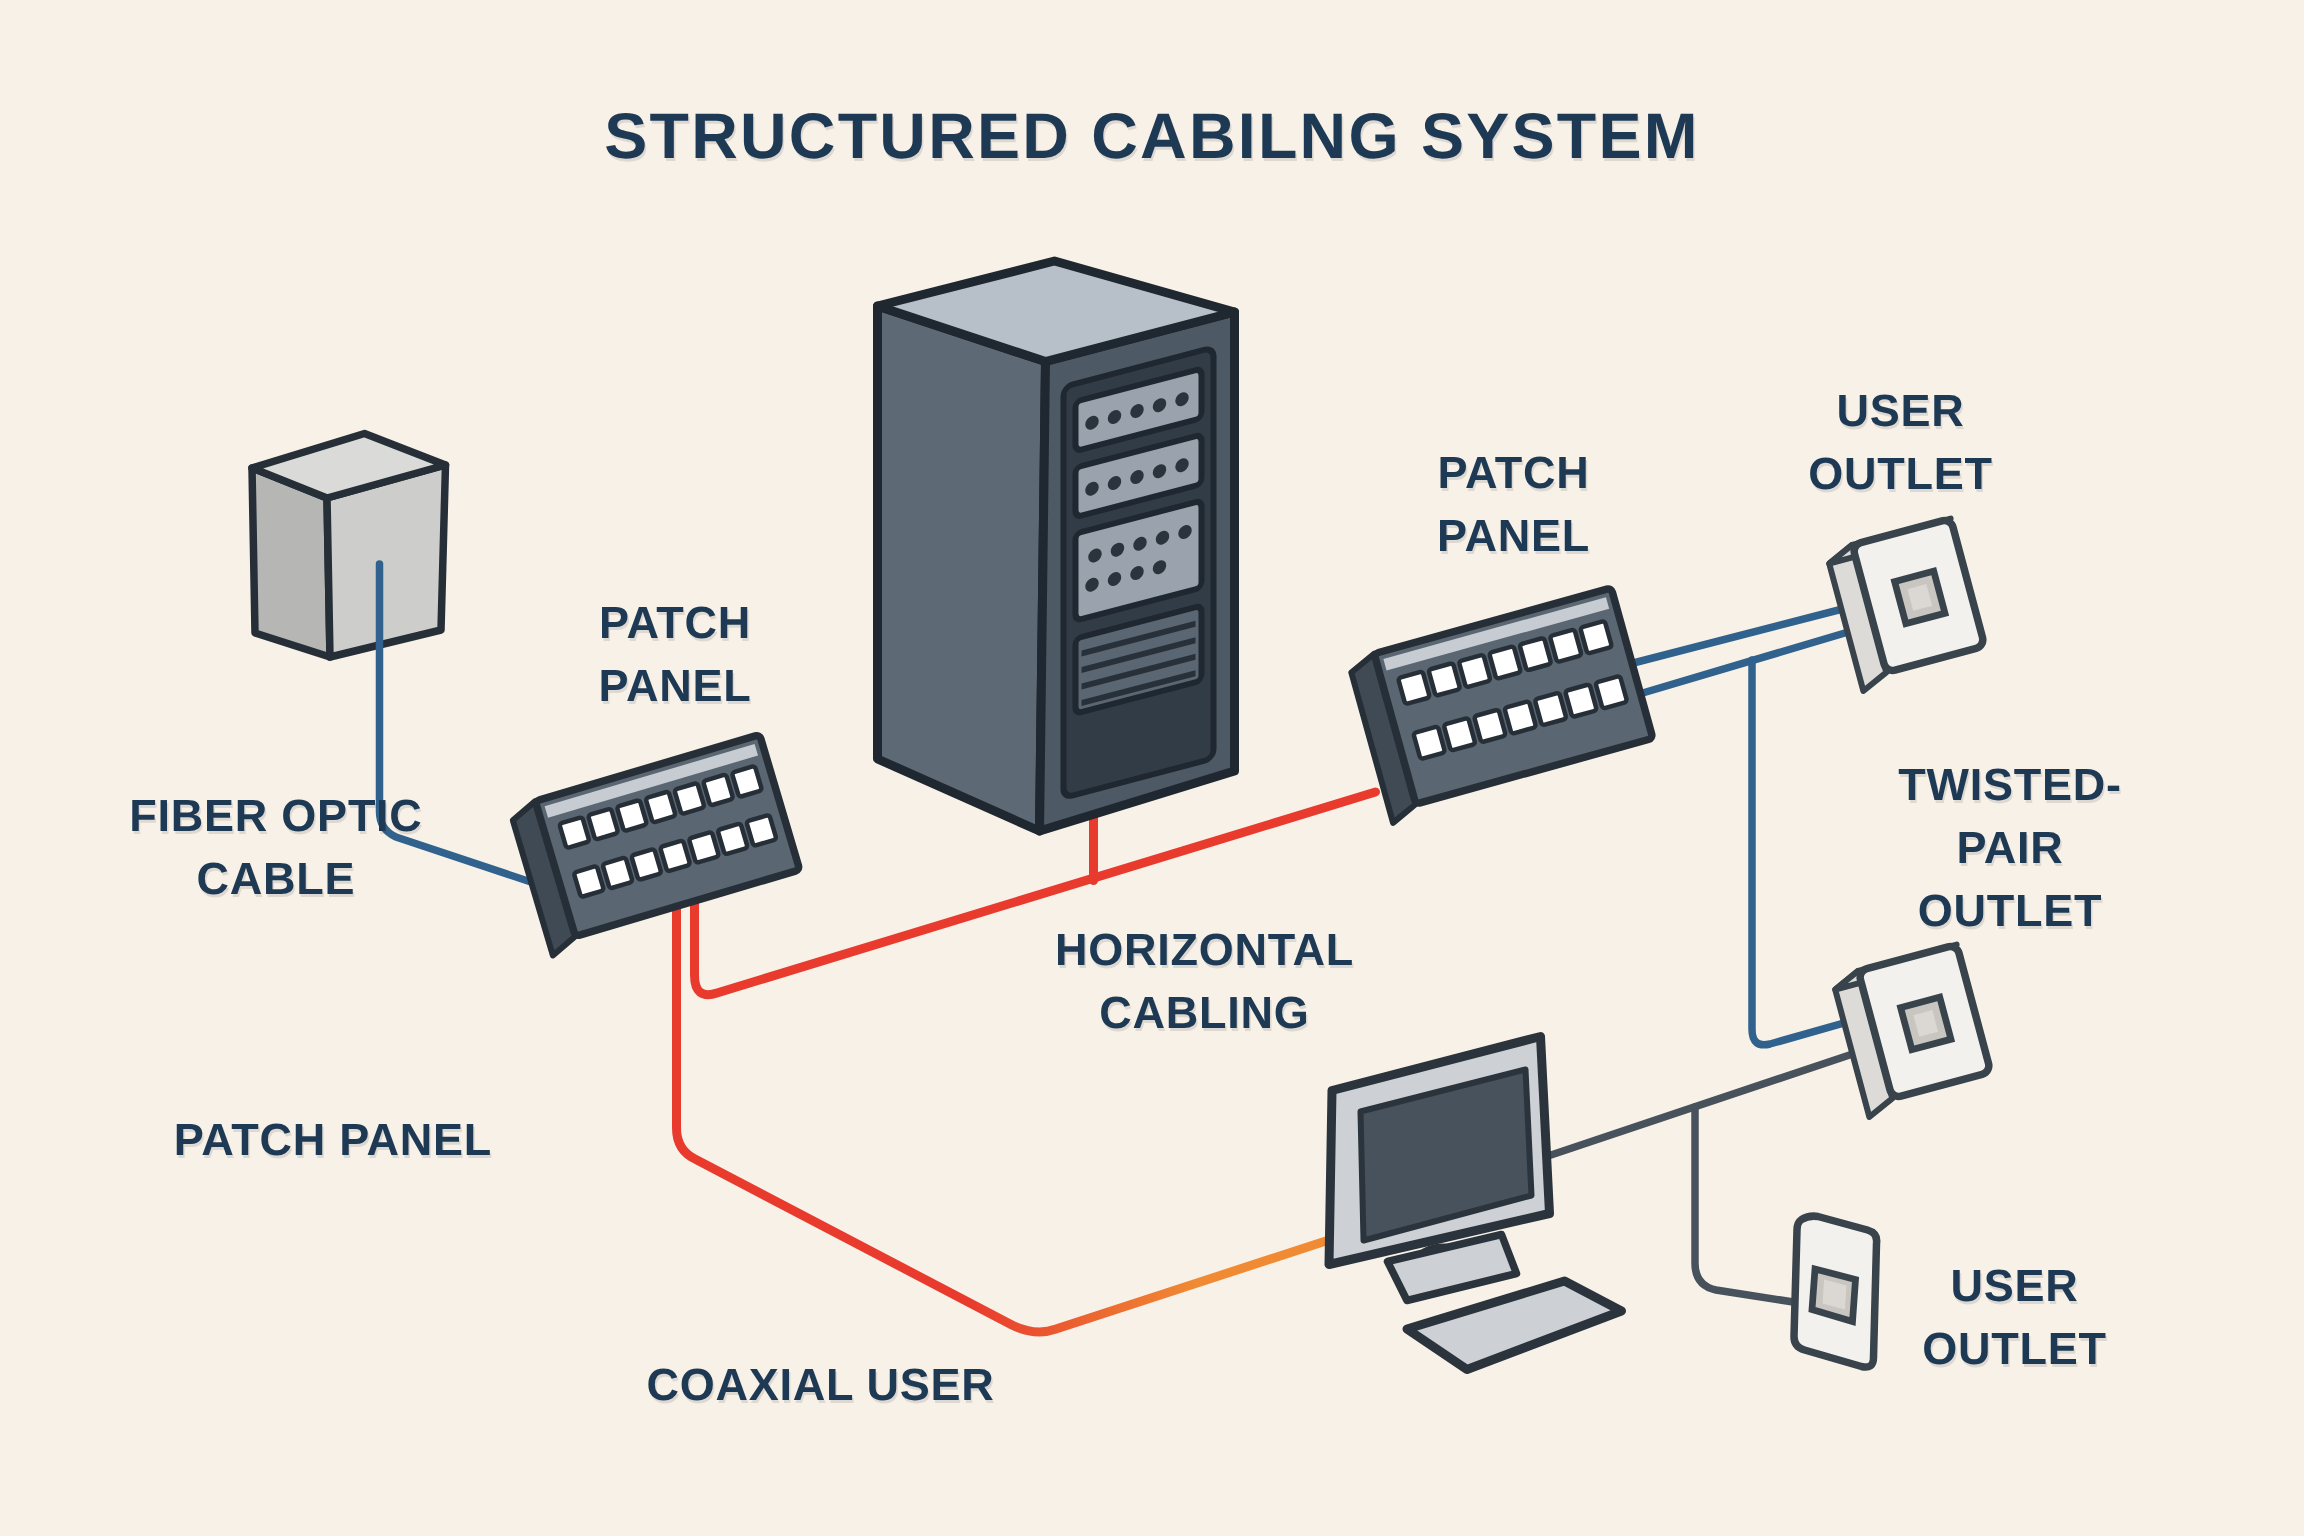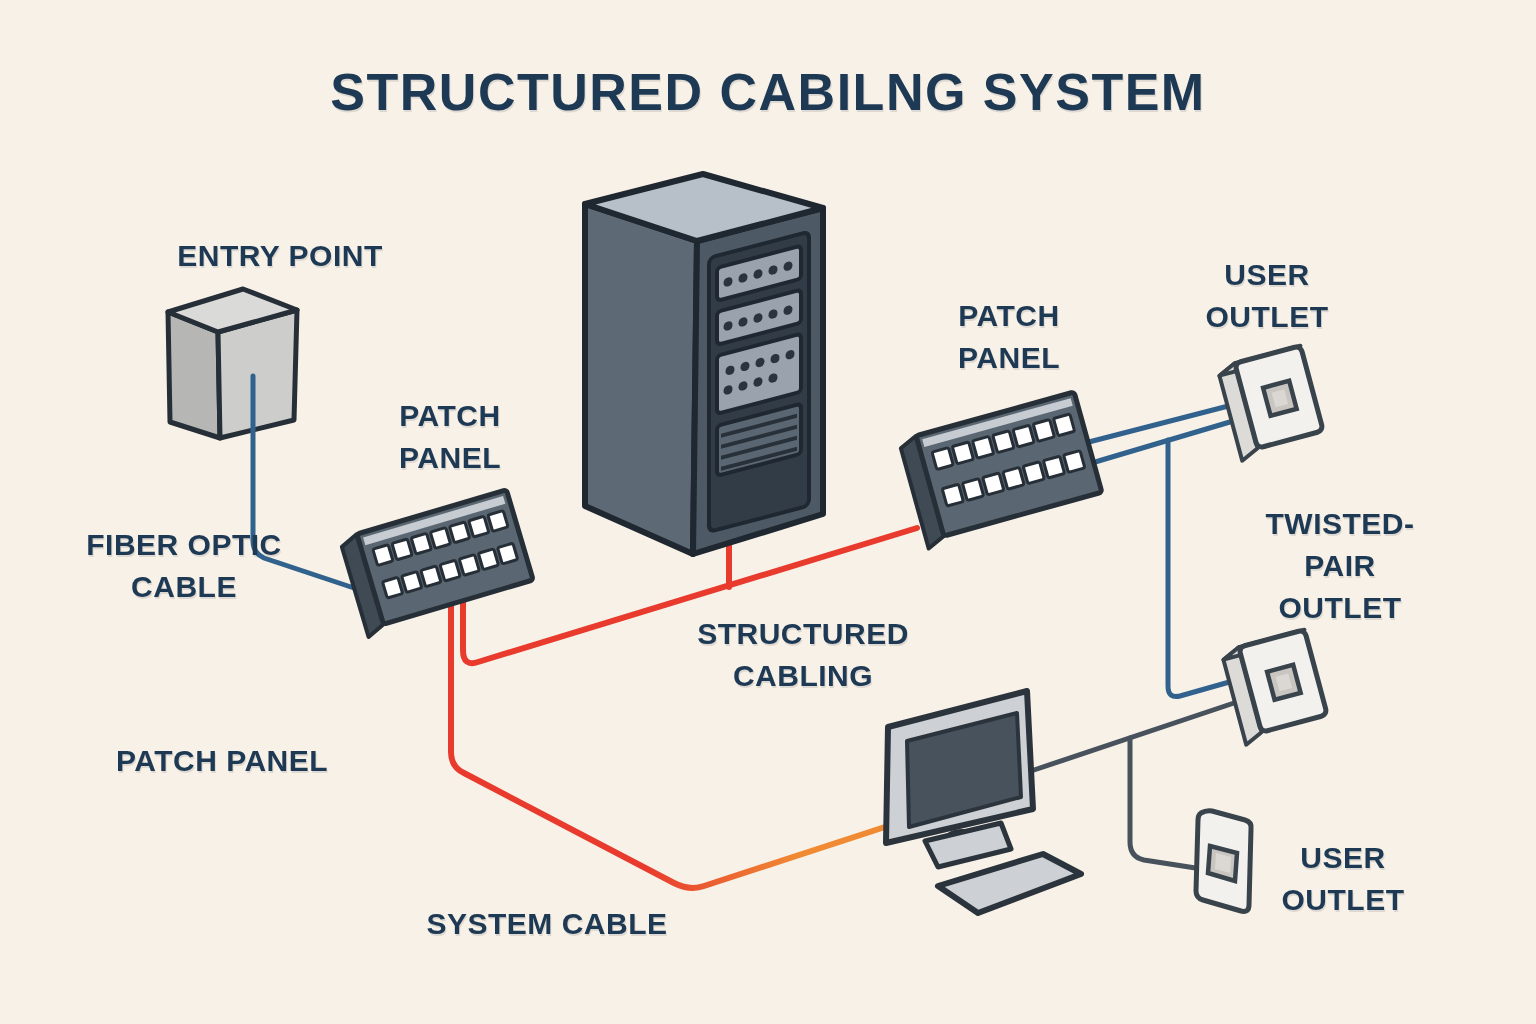--- a/index.html
+++ b/index.html
@@ -17,21 +17,21 @@
     color:var(--text,#1d3954);
     font-weight:bold;
     font-size:30px;
     line-height:1.4;
     letter-spacing:0.5px;
     text-align:center;
     white-space:pre-line;
     text-shadow:1px 2px 0 rgba(40,40,60,0.12);
   }
   .title{
-    font-size:52px;
+    font-size:43px;
     letter-spacing:1.5px;
     line-height:1.05;
     white-space:nowrap;
   }
   
   .cable-blue{fill:none;stroke:var(--fiber-cable,#31628d);stroke-width:5;stroke-linecap:round;}
   .cable-red{fill:none;stroke:var(--coaxial-red,#e83b2e);stroke-width:6;stroke-linecap:round;}
   .cable-coax{fill:none;stroke:url(#coaxGrad);stroke-width:6;stroke-linecap:round;}
   .cable-dark{fill:none;stroke:var(--twisted-pair,#47525c);stroke-width:5;stroke-linecap:round;}
   
@@ -194,31 +194,30 @@
     </g>
 
     <g>
       <path class="outlet-front" d="M 1201 813 Q 1206 810 1212 811 L 1245 820 Q 1252 822 1251 829 L 1249 905 Q 1249 913 1241 911 L 1203 900 Q 1196 898 1196 891 L 1198 820 Q 1198 815 1201 813 Z"></path>
       <path class="outlet-jack" d="M 1210 846 L 1237 853 L 1235 881 L 1208 873 Z"></path>
       <path class="outlet-jack-in" d="M 1216 853 L 1231 857 L 1230 873 L 1215 869 Z"></path>
     </g>
   </svg>
 
   <div class="label title" style="left:768px;top:92px;">STRUCTURED CABILNG SYSTEM</div>
-  <div class="label" style="left:280px;top:256px;">ENTRY POINT</div>
   <div class="label" style="left:450px;top:437px;">PATCH
 PANEL</div>
   <div class="label" style="left:184px;top:566px;">FIBER OPTIC
 CABLE</div>
-  <div class="label" style="left:803px;top:655px;">STRUCTURED
+  <div class="label" style="left:803px;top:655px;">HORIZONTAL
 CABLING</div>
   <div class="label" style="left:1009px;top:337px;">PATCH
 PANEL</div>
   <div class="label" style="left:1267px;top:296px;">USER
 OUTLET</div>
   <div class="label" style="left:1340px;top:566px;">TWISTED-PAIR
 OUTLET</div>
   <div class="label" style="left:222px;top:761px;">PATCH PANEL</div>
-  <div class="label" style="left:547px;top:924px;">SYSTEM CABLE</div>
+  <div class="label" style="left:547px;top:924px;">COAXIAL USER</div>
   <div class="label" style="left:1343px;top:879px;">USER
 OUTLET</div>
 
 </div>
 
 </body></html>

